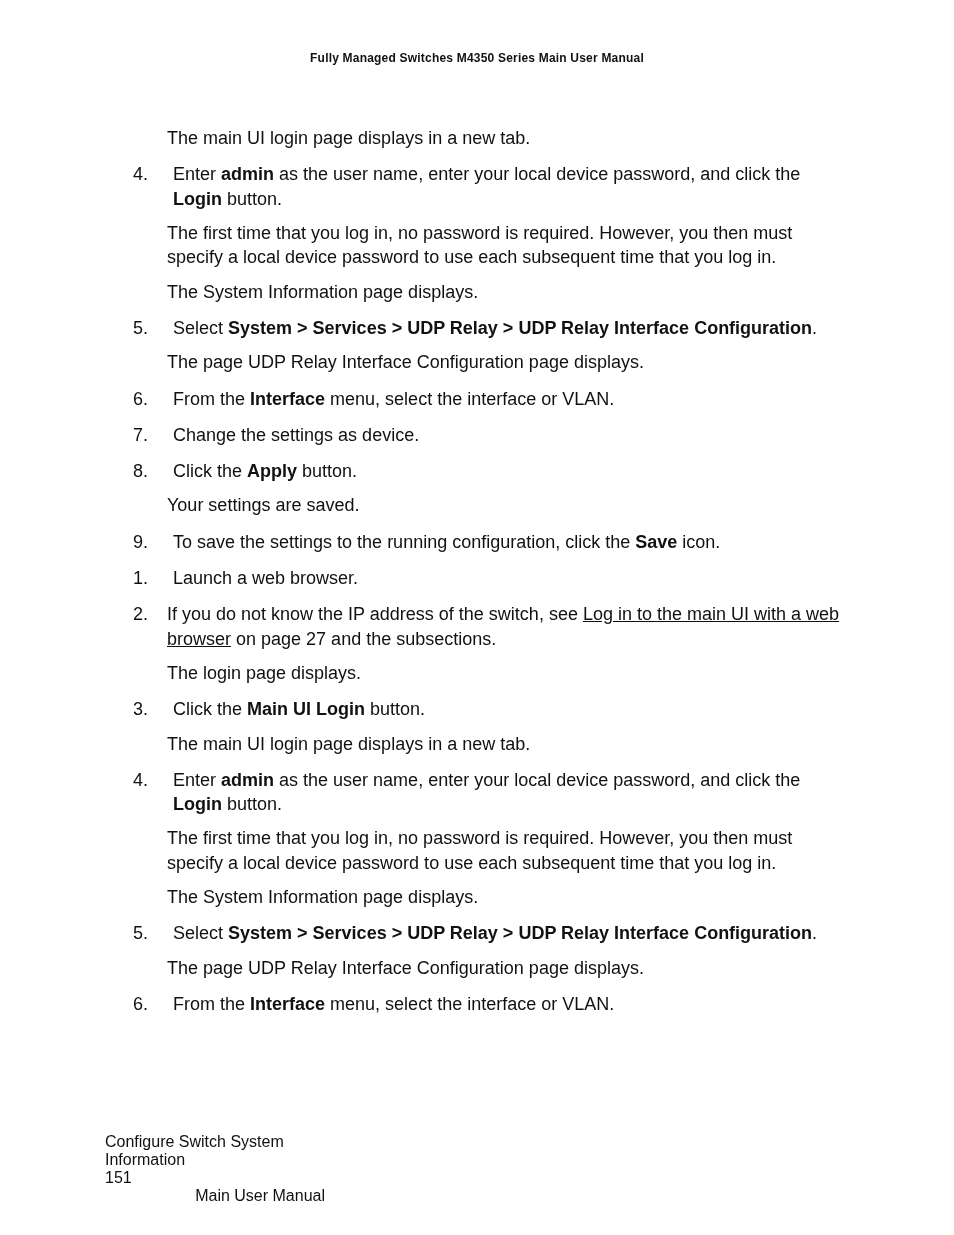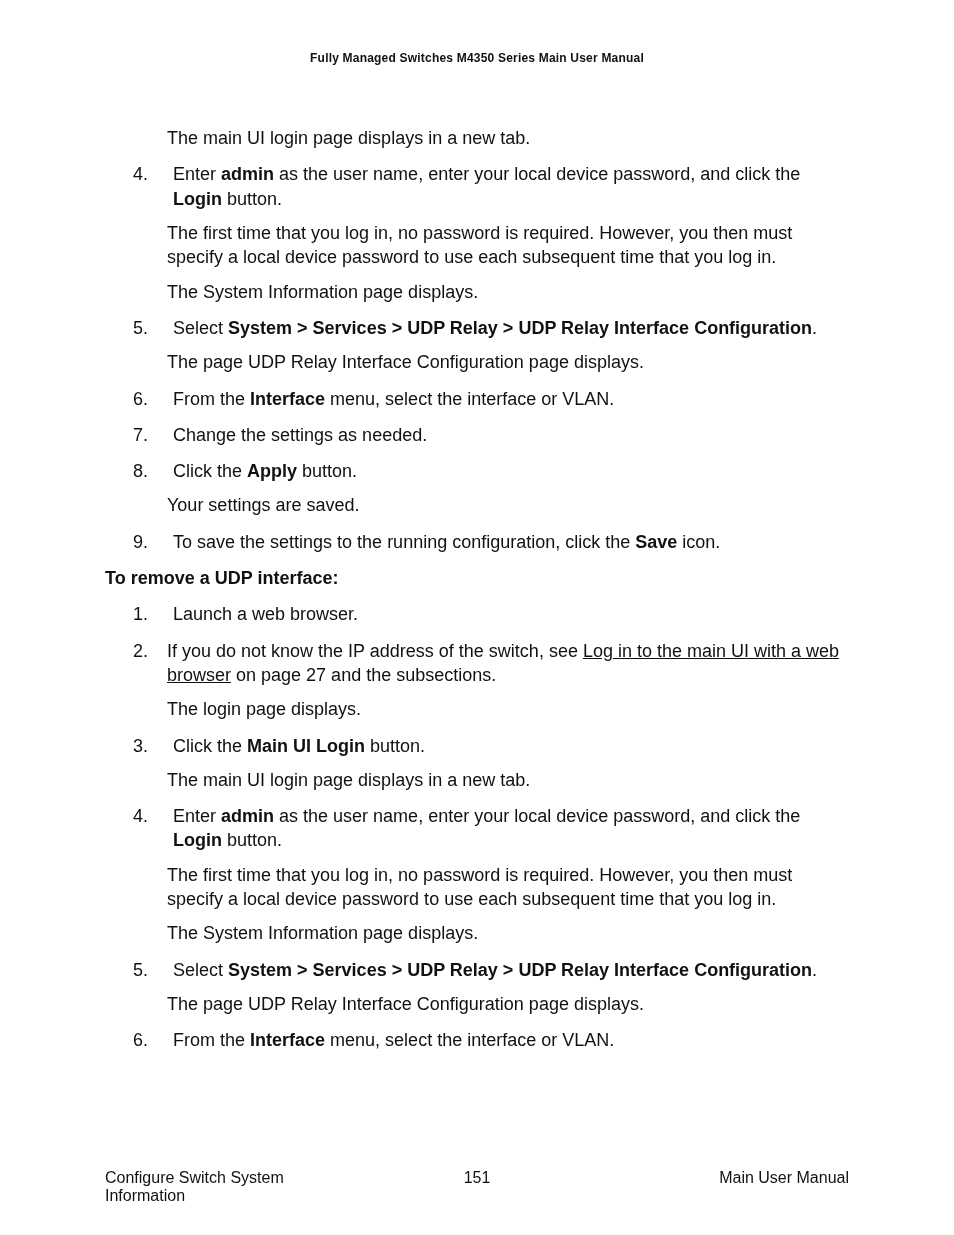--- a/index.html
+++ b/index.html
@@ -69,20 +69,21 @@
   }
   .footer {
     position: absolute;
     bottom: 30px;
     left: 105px;
     right: 105px;
     display: flex;
     justify-content: space-between;
     align-items: flex-start;
     font-size: 16px;
+    flex-direction: column;
   }
   .footer .left { width: 220px; }
   .footer .center { text-align: right; flex: 0 0 auto; }
   .footer .right { width: 220px; text-align: right; }
   b, .b { font-weight: 700; }
 </style>
 </head>
 <body>
 
 <div class="page body-text">
@@ -112,42 +113,41 @@
 
     <li>
       <span class="num">6.</span>
       <p class="first-para">
         <span>From the </span><b>Interface</b><span> menu, select the interface or VLAN.</span>
       </p>
     </li>
 
     <li>
       <span class="num">7.</span>
-      <p class="first-para">Change the settings as needed.</p>
+      <p class="first-para">Change the settings as device.</p>
     </li>
 
     <li>
       <span class="num">8.</span>
       <p class="first-para">
         <span>Click the </span><b>Apply</b><span> button.</span>
       </p>
       <p class="para">Your settings are saved.</p>
     </li>
 
     <li>
       <span class="num">9.</span>
       <p class="first-para">
         <span>To save the settings to the running configuration, click the </span><b>Save</b><span> icon.</span>
       </p>
     </li>
 
   </ol>
 
 
-  <p class="bold-intro">To remove a UDP interface:</p>
 
   <ol class="steps">
 
     <li>
       <span class="num">1.</span>
       <p class="first-para">Launch a web browser.</p>
     </li>
 
     <li>
       <span class="num">2.</span>

